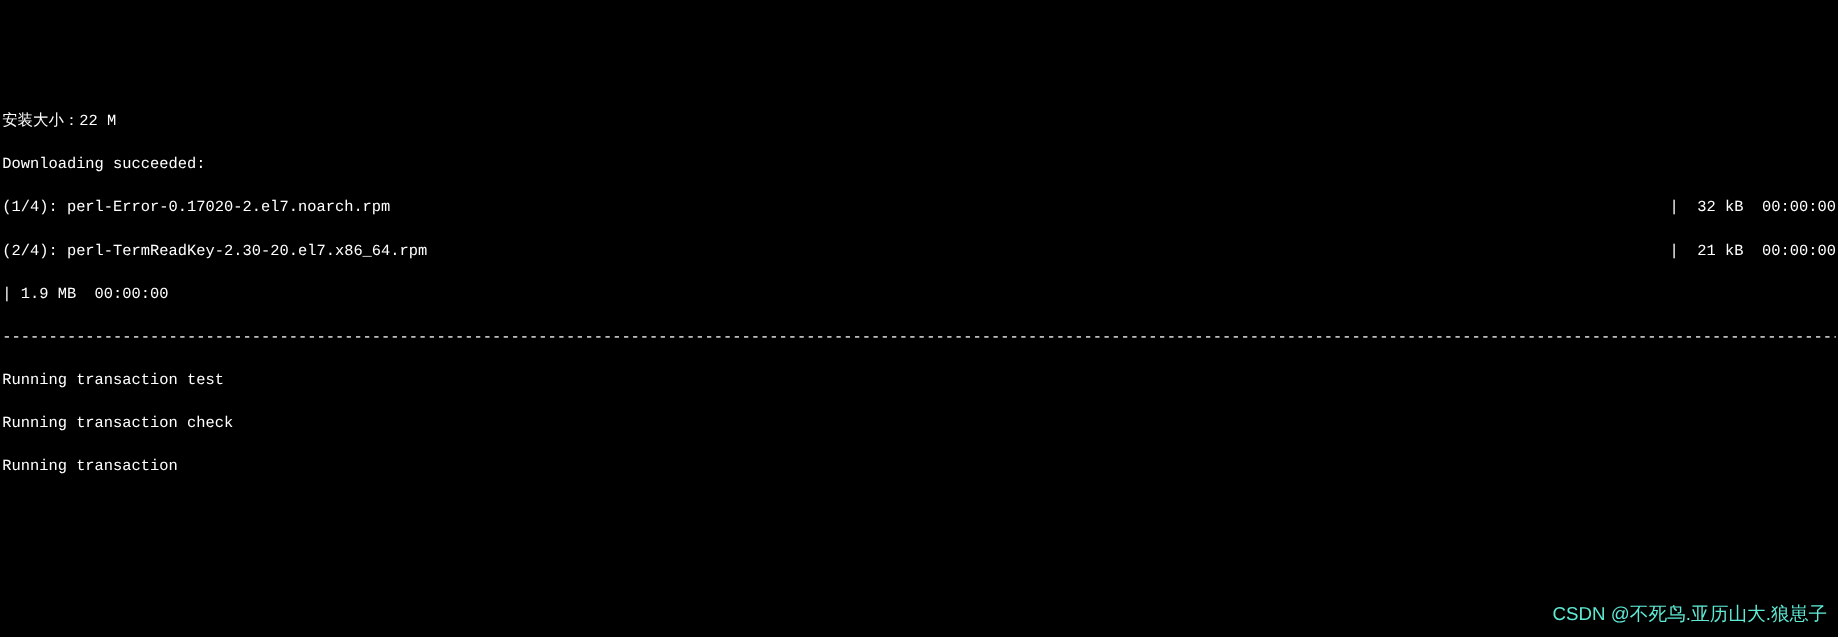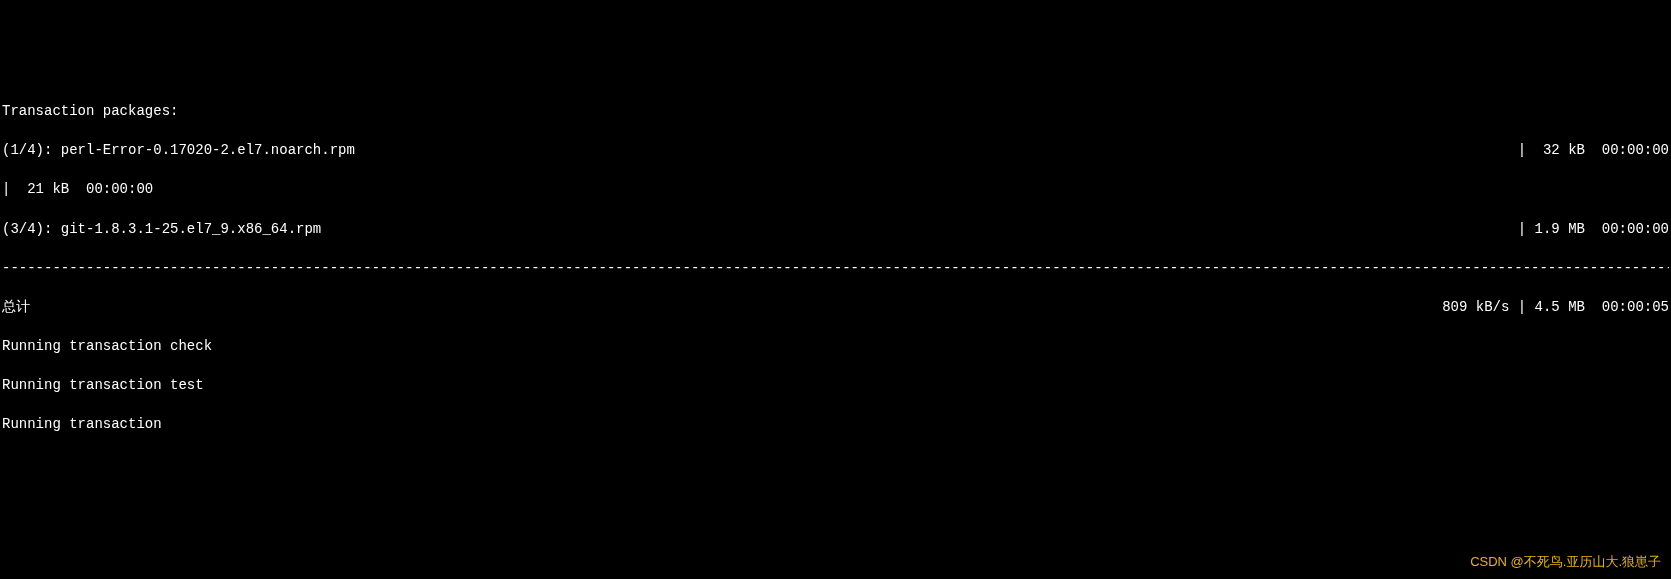--- a/index.html
+++ b/index.html
@@ -33,39 +33,39 @@
     }
     .dashed-separator {
       overflow: hidden;
       width: 100%;
       white-space: nowrap;
     }
     .watermark {
       position: absolute;
       bottom: 8px;
       right: 10px;
-      color: #eab308;
-      font-size: 13px;
+      color: #5eead4;
+      font-size: 17px;
       font-family: sans-serif;
     }
   </style>
 </head>
 <body>
 
 
 
 <div>
-<div>Transaction packages:</div>
+<div>安装大小：22 M</div>
+<div>Downloading succeeded:</div>
 <div class="line"><span class="left">(1/4): perl-Error-0.17020-2.el7.noarch.rpm</span><span class="right">|  32 kB  00:00:00</span></div>
-<div class="line"><span class="right">|  21 kB  00:00:00</span></div>
-<div class="line"><span class="left">(3/4): git-1.8.3.1-25.el7_9.x86_64.rpm</span><span class="right">| 1.9 MB  00:00:00</span></div>
+<div class="line"><span class="left">(2/4): perl-TermReadKey-2.30-20.el7.x86_64.rpm</span><span class="right">|  21 kB  00:00:00</span></div>
+<div class="line"><span class="right">| 1.9 MB  00:00:00</span></div>
 <div class="dashed-separator">-----------------------------------------------------------------------------------------------------------------------------------------------------------------------------------------------------------------------</div>
-<div class="line"><span class="left">总计</span><span class="right">809 kB/s | 4.5 MB  00:00:05</span></div>
+<div>Running transaction test</div>
 <div>Running transaction check</div>
-<div>Running transaction test</div>
 <div>Running transaction</div>
 
 
 
 
 
 
 
 
 

